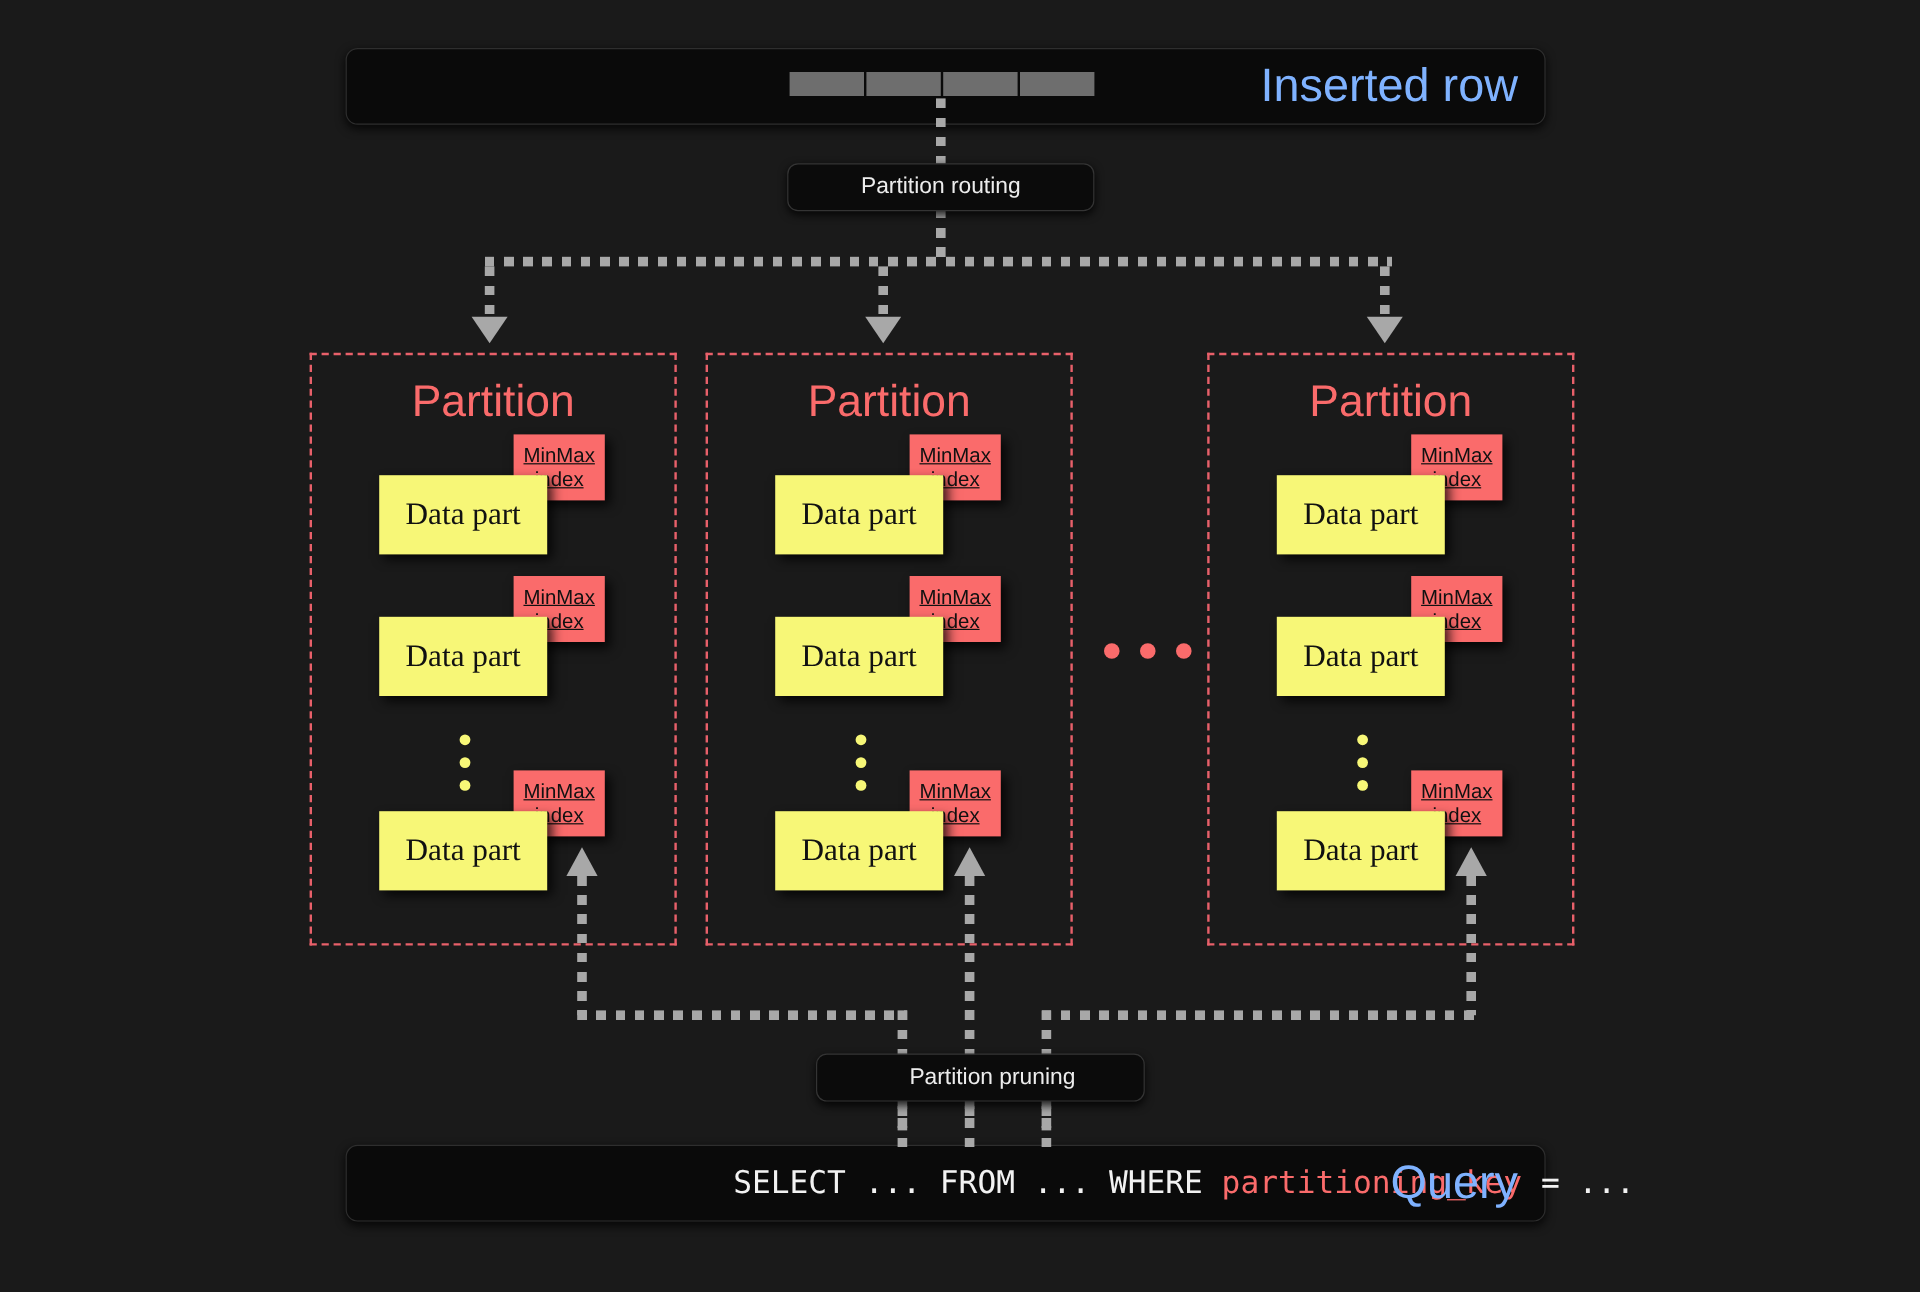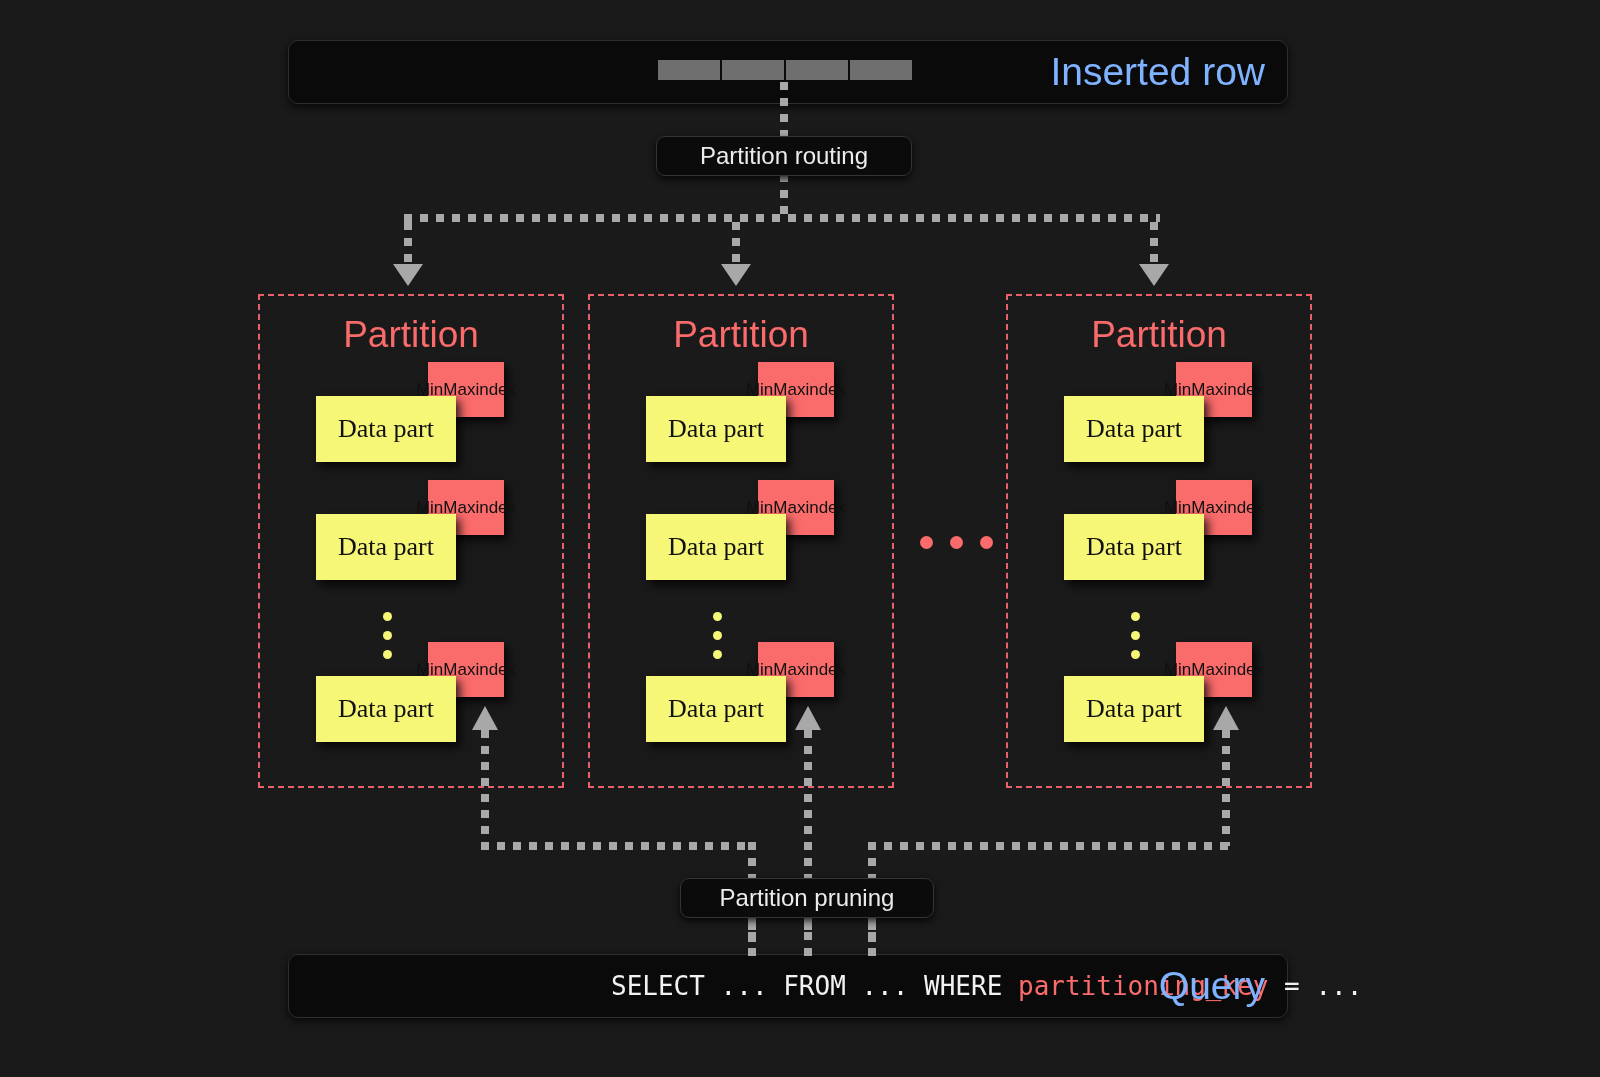--- a/index.html
+++ b/index.html
@@ -72,29 +72,29 @@
   }
   #query-text .kw { color: #fa6b6b; }
 
   
   .pill {
     position: absolute;
     background: #0b0b0b;
     border: 1px solid #343434;
     border-radius: 9px;
     color: #ececec;
-    font-size: 24px;
+    font-size: 19px;
     display: flex;
     align-items: center;
     justify-content: center;
     box-shadow: 0 3px 7px rgba(0,0,0,0.8);
     z-index: 6;
   }
   #partition-routing { left: 656px; top: 136px; width: 254px; height: 38px; }
-  #partition-pruning { left: 680px; top: 878px; width: 252px; height: 38px; }
+  #partition-pruning { left: 680px; top: 878px; width: 252px; height: 38px; padding-left: 20px; }
 
   
   .dot-v {
     position: absolute;
     width: 8px;
     background-image: repeating-linear-gradient(to bottom,
       #a8a8a8 0px, #a8a8a8 8px, rgba(0,0,0,0) 8px, rgba(0,0,0,0) 16px);
     z-index: 2;
   }
   .dot-h {
@@ -166,25 +166,26 @@
     left: 112px;
     top: 0;
     width: 76px;
     height: 55px;
     background: #fa6b6b;
     color: #111111;
     font-size: 17px;
     line-height: 1.15;
     text-align: center;
     display: flex;
-    flex-direction: row;
+    flex-direction: column;
     align-items: center;
     justify-content: center;
     box-shadow: 4px 5px 9px rgba(0,0,0,0.8);
     z-index: 4;
+    text-decoration: underline;
   }
 
   
   .v-dots {
     position: absolute;
     display: flex;
     flex-direction: column;
     gap: 10px;
     align-items: center;
   }

